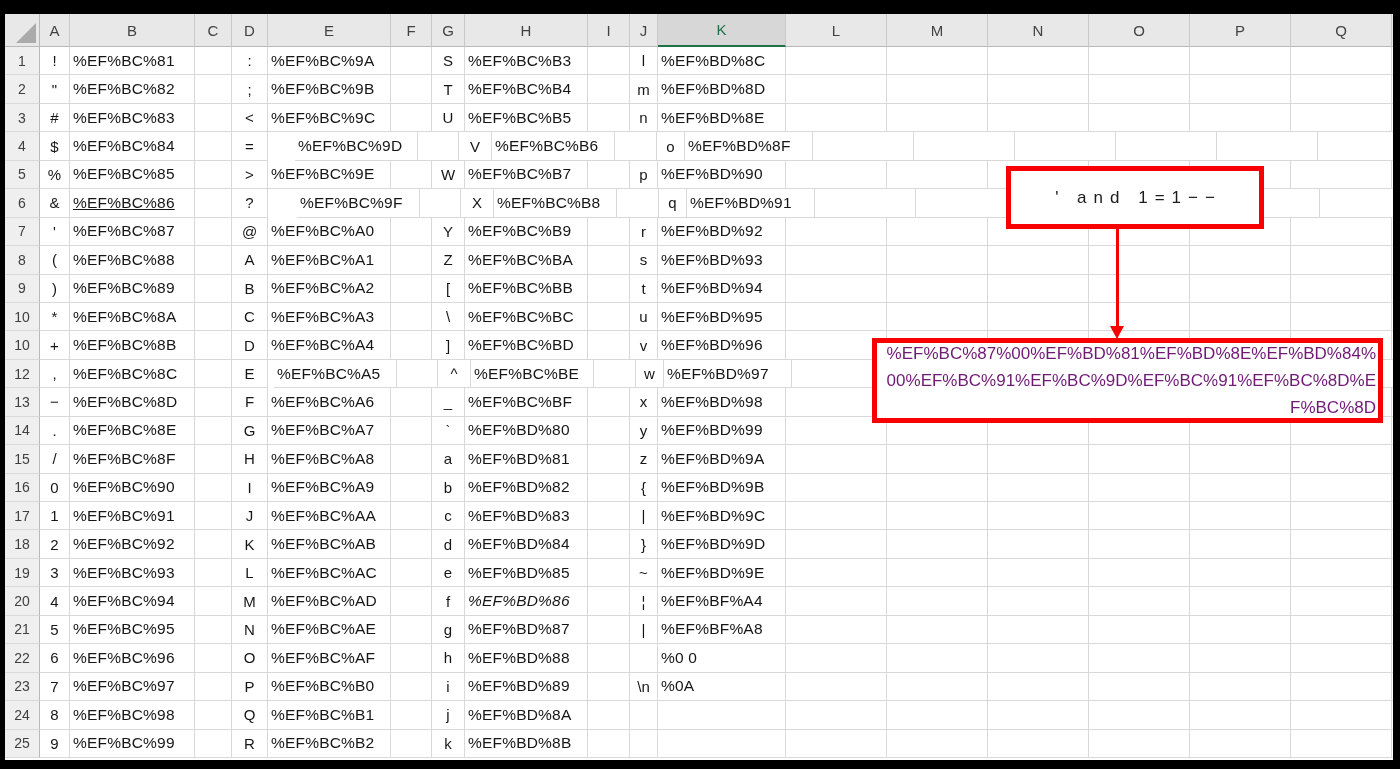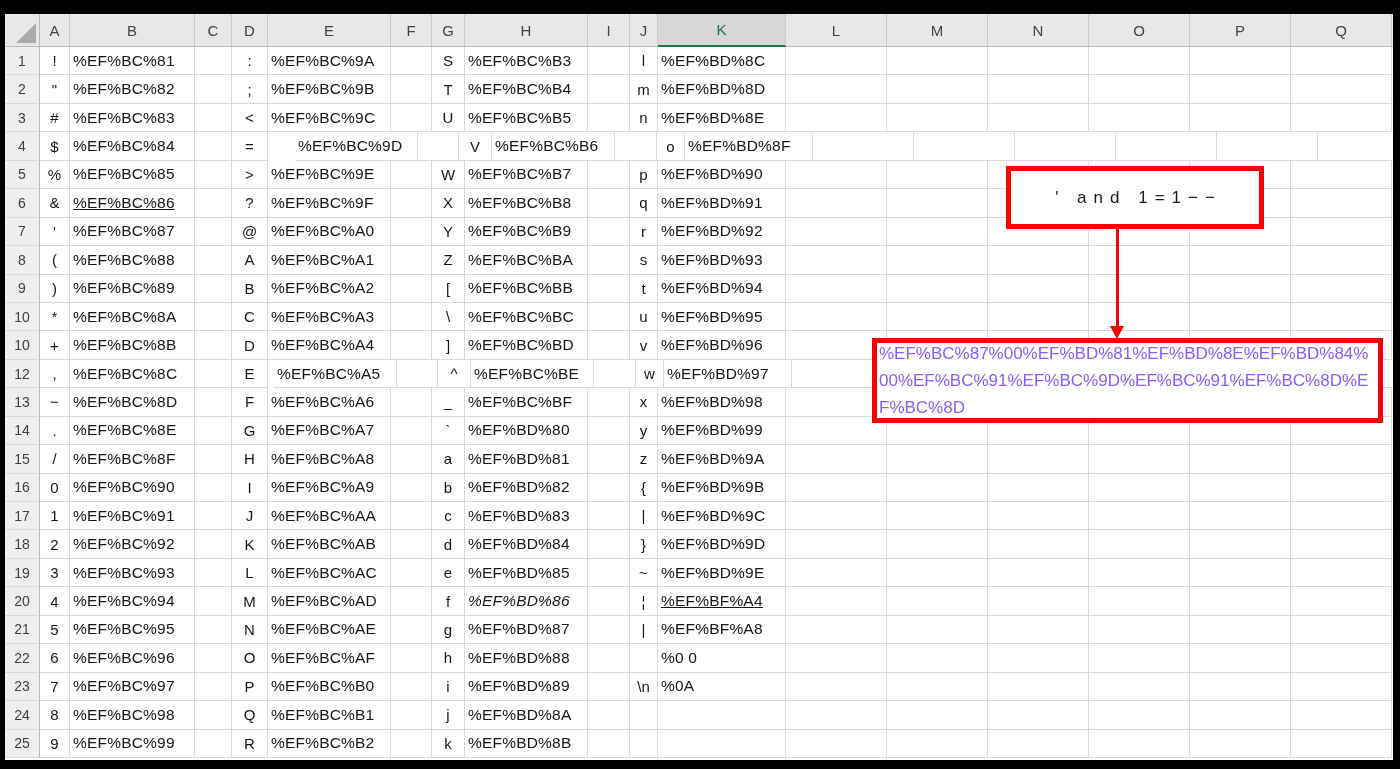--- a/index.html
+++ b/index.html
@@ -26,21 +26,21 @@
   .blank-cell {}
   .row-fill { flex:1 1 auto; border-bottom:1px solid #d9d9d9; }
 
   
   #annotation-title { position:absolute; left:882px; top:92px; width:505px; height:29px; line-height:29px; text-align:center; font-weight:bold; font-size:17px; color:#111; }
   #payload-box { position:absolute; left:1006px; top:166px; width:258px; height:63px; border:5px solid #f80000; background:#fff; display:flex; align-items:center; justify-content:center; }
   #payload-box .txt { font-size:17px; color:#1b1b1b; letter-spacing:7px; white-space:nowrap; padding-left:7px; }
   #arrow-stem { position:absolute; left:1116px; top:229px; width:3px; height:97px; background:#f80000; }
   #arrow-head { position:absolute; left:1110px; top:326px; width:0; height:0; border-left:7px solid transparent; border-right:7px solid transparent; border-top:13px solid #f80000; }
   #encoded-box { position:absolute; left:872px; top:338px; width:511px; height:85px; border:5px solid #f80000; background:#fff; display:flex; align-items:center; justify-content:center; }
-  #encoded-box .txt { font-size:17px; line-height:27px; color:#8b5cf6; text-align:left; word-break:break-all; width:100%; padding:0 2px; }
+  #encoded-box .txt { font-size:17px; line-height:27px; color:#701a75; text-align:right; word-break:break-all; width:100%; padding:0 2px; }
 </style>
 </head>
 <body>
 
 <div id="frame">
   <div id="sheet">
     <div class="hdr-row" id="hdr-row">
       <div class="corner">
           <div class="tri"></div>
         </div>
@@ -170,21 +170,21 @@
           <div class="cell blank-cell" style="width: 101px;"></div>
           <div class="cell blank-cell" style="width: 101px;"></div>
           <div class="row-fill"></div>
         </div>
         <div class="row">
           <div class="row-hdr">6</div>
           <div class="cell char-cell" style="width: 30px;">&amp;</div>
           <div class="cell code-cell" style="width: 125px; text-decoration: underline;">%EF%BC%86</div>
           <div class="cell blank-cell" style="width: 37px;"></div>
           <div class="cell char-cell" style="width: 36px;">?</div>
-          <div class="cell code-cell" style="width: 123px;">%EF%BC%9F</div>
+          <div class="cell code-cell" style="width: 123px; margin-left: 29px;">%EF%BC%9F</div>
           <div class="cell blank-cell" style="width: 41px;"></div>
           <div class="cell char-cell" style="width: 33px;">X</div>
           <div class="cell code-cell" style="width: 123px;">%EF%BC%B8</div>
           <div class="cell blank-cell" style="width: 42px;"></div>
           <div class="cell char-cell" style="width: 28px;">q</div>
           <div class="cell code-cell" style="width: 128px;">%EF%BD%91</div>
           <div class="cell blank-cell" style="width: 101px;"></div>
           <div class="cell blank-cell" style="width: 101px;"></div>
           <div class="cell blank-cell" style="width: 101px;"></div>
           <div class="cell blank-cell" style="width: 101px;"></div>
@@ -470,21 +470,21 @@
           <div class="cell char-cell" style="width: 30px;">4</div>
           <div class="cell code-cell" style="width: 125px;">%EF%BC%94</div>
           <div class="cell blank-cell" style="width: 37px;"></div>
           <div class="cell char-cell" style="width: 36px;">M</div>
           <div class="cell code-cell" style="width: 123px;">%EF%BC%AD</div>
           <div class="cell blank-cell" style="width: 41px;"></div>
           <div class="cell char-cell" style="width: 33px;">f</div>
           <div class="cell code-cell" style="width: 123px; font-style: italic;">%EF%BD%86</div>
           <div class="cell blank-cell" style="width: 42px;"></div>
           <div class="cell char-cell" style="width: 28px;">¦</div>
-          <div class="cell code-cell" style="width: 128px; text-decoration: underline;">%EF%BF%A4</div>
+          <div class="cell code-cell" style="width: 128px;">%EF%BF%A4</div>
           <div class="cell blank-cell" style="width: 101px;"></div>
           <div class="cell blank-cell" style="width: 101px;"></div>
           <div class="cell blank-cell" style="width: 101px;"></div>
           <div class="cell blank-cell" style="width: 101px;"></div>
           <div class="cell blank-cell" style="width: 101px;"></div>
           <div class="cell blank-cell" style="width: 101px;"></div>
           <div class="row-fill"></div>
         </div>
         <div class="row">
           <div class="row-hdr">21</div>

